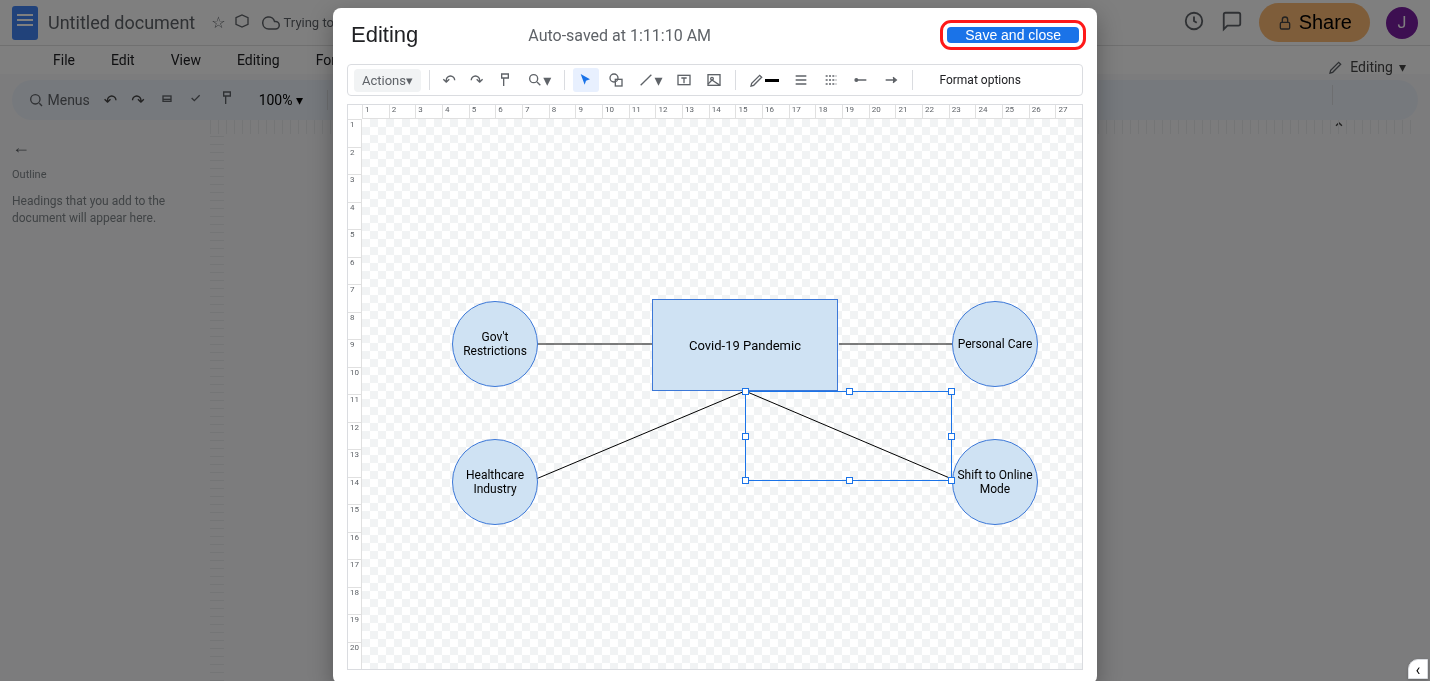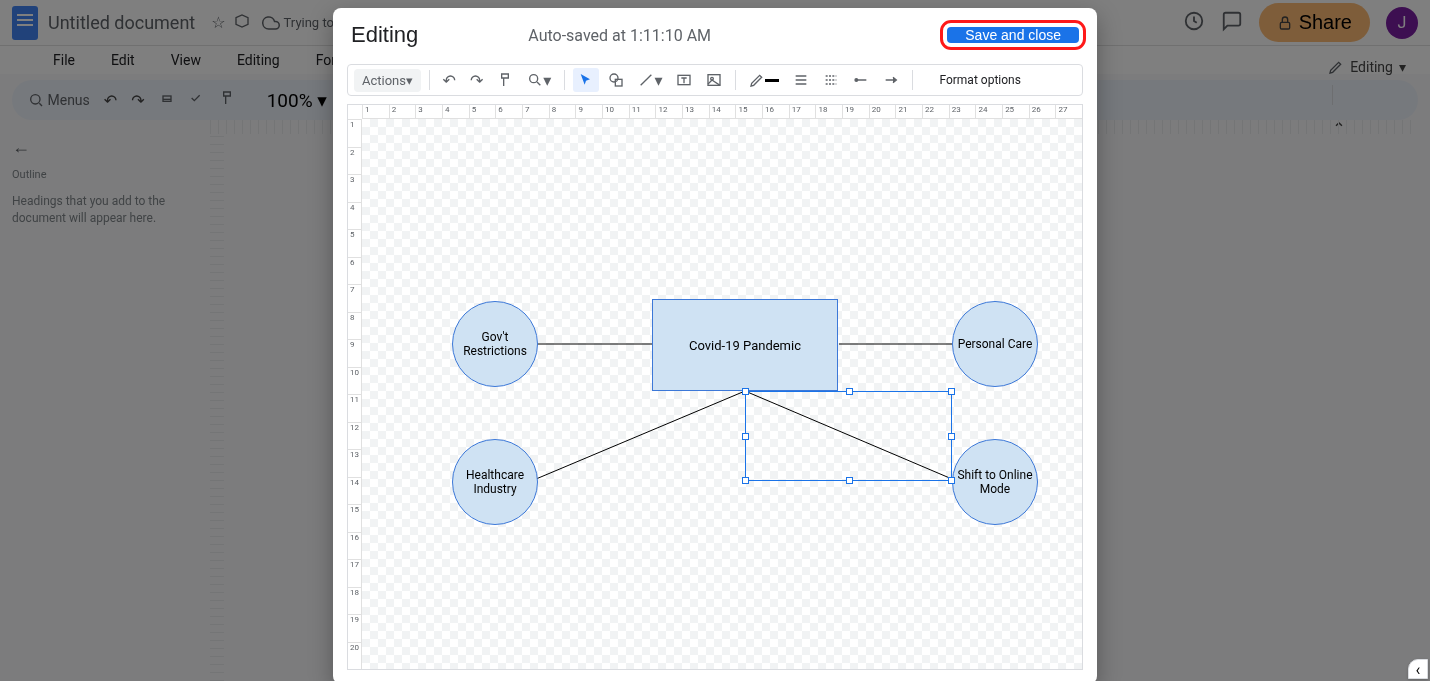--- a/index.html
+++ b/index.html
@@ -89,21 +89,21 @@
   display: flex;
   align-items: center;
   padding: 0 12px;
   gap: 6px;
 }
 .toolbar .tb-item { color: #444; padding: 4px; cursor: pointer; }
 .toolbar .search-box {
   display: flex; align-items: center;
   color: #5f6368; font-size: 14px;
 }
-.toolbar .zoom { font-size: 19px; margin: 0 22px; }
+.toolbar .zoom { font-size: 14px; margin: 0 14px; }
 .toolbar-right { margin-left: auto; display: flex; align-items: flex-start; gap: 10px; flex-direction: column; }
 .editing-btn {
   display: flex; align-items: center; gap: 6px;
   font-size: 14px; color: #444;
 }
 
 .doc-body {
   display: flex;
   height: calc(100% - 120px);
 }

